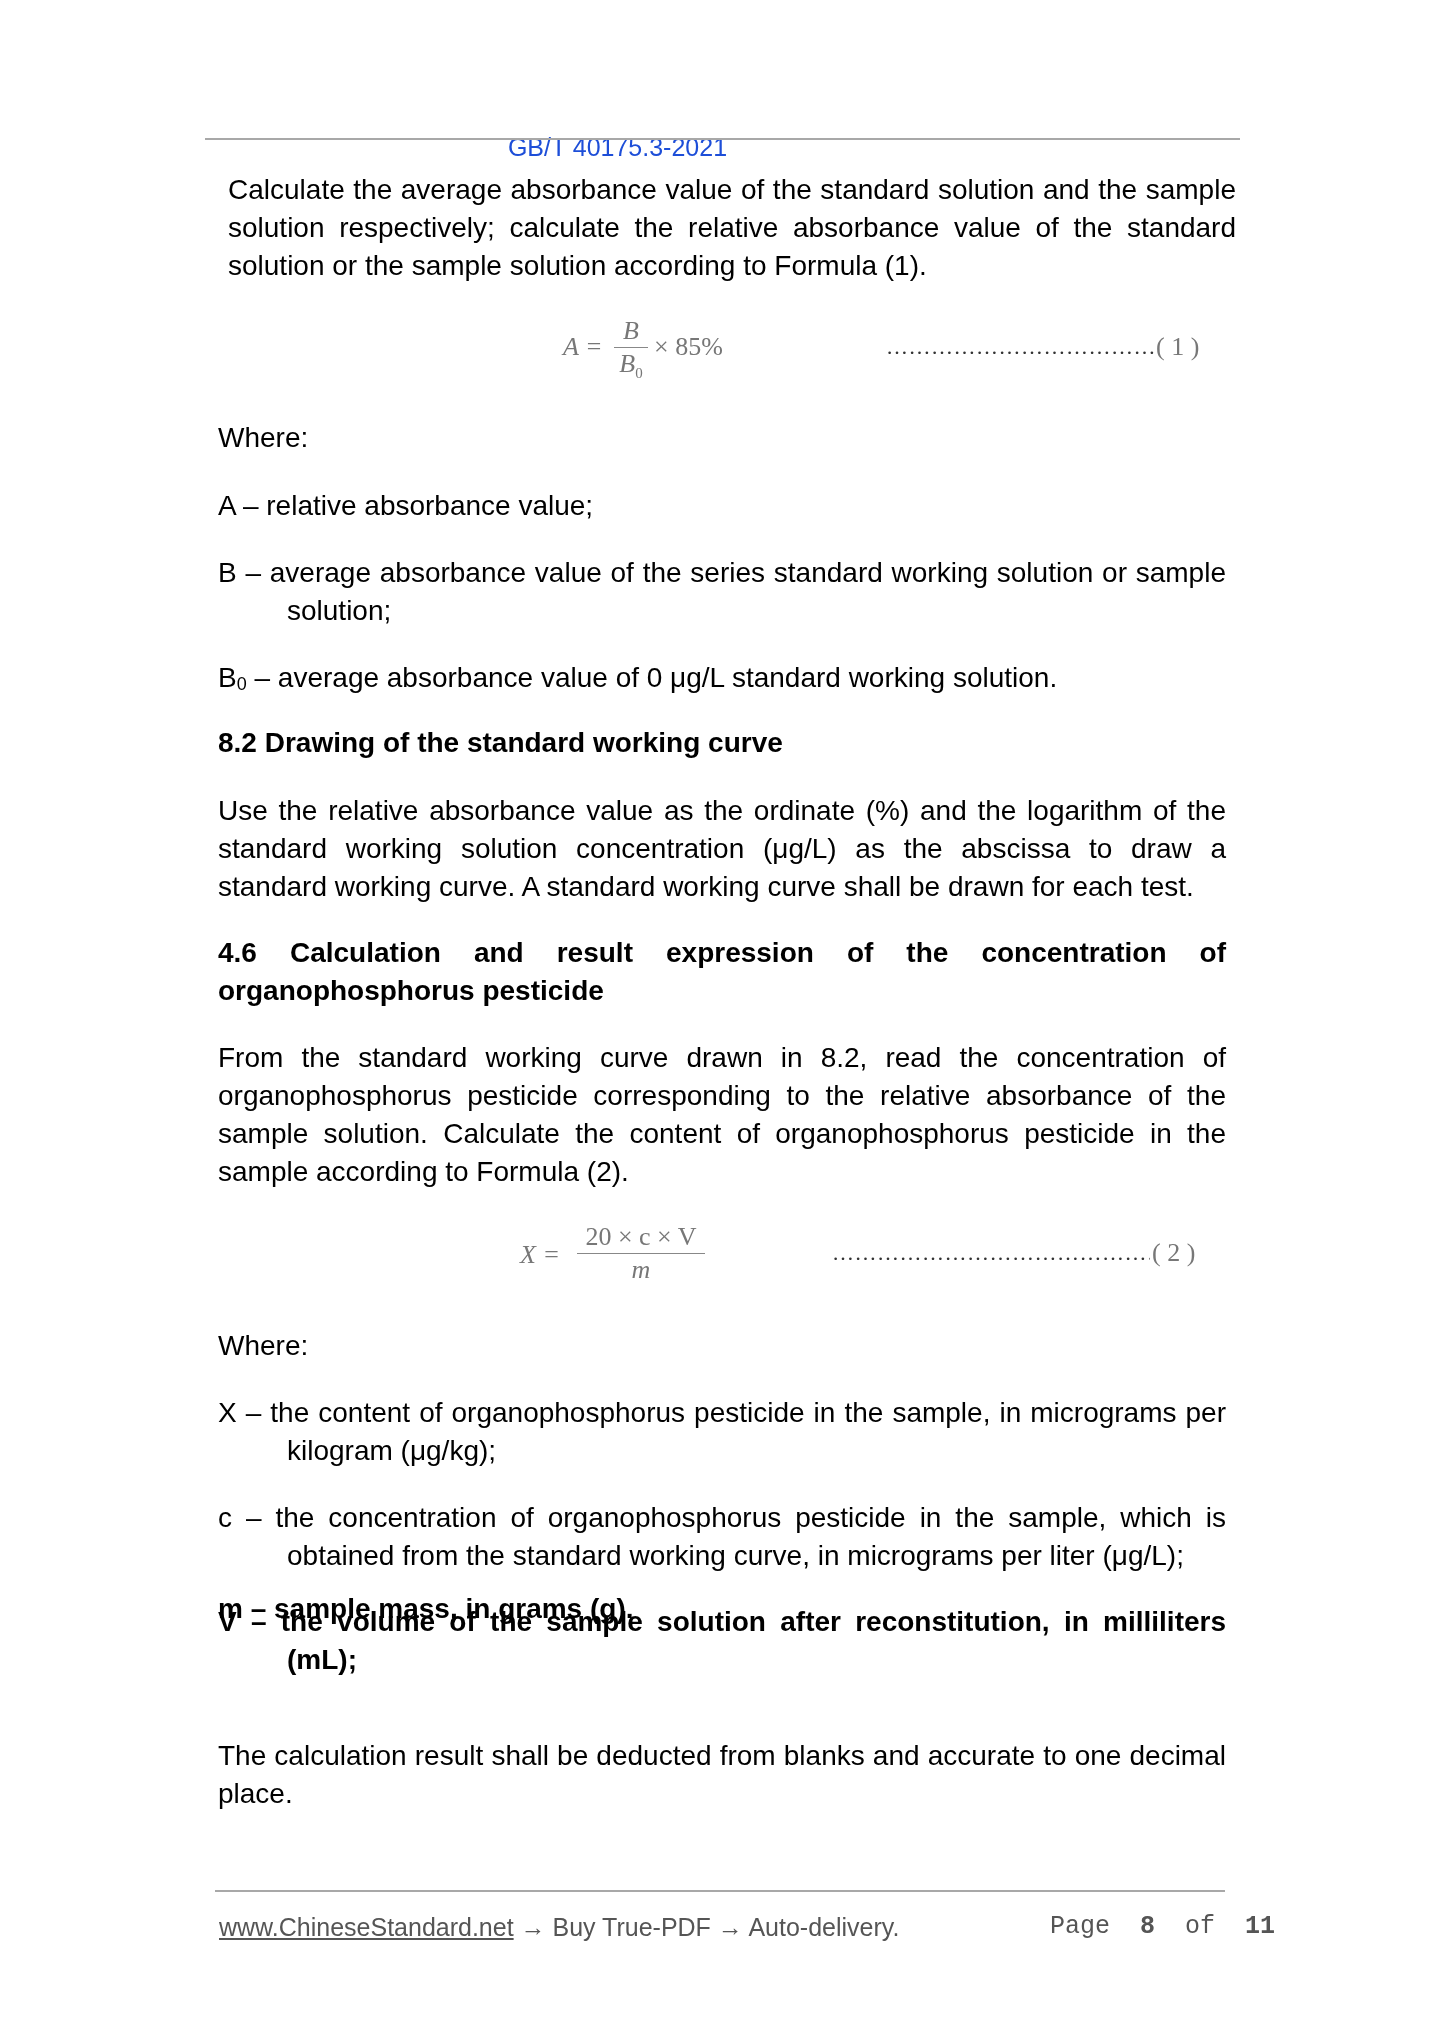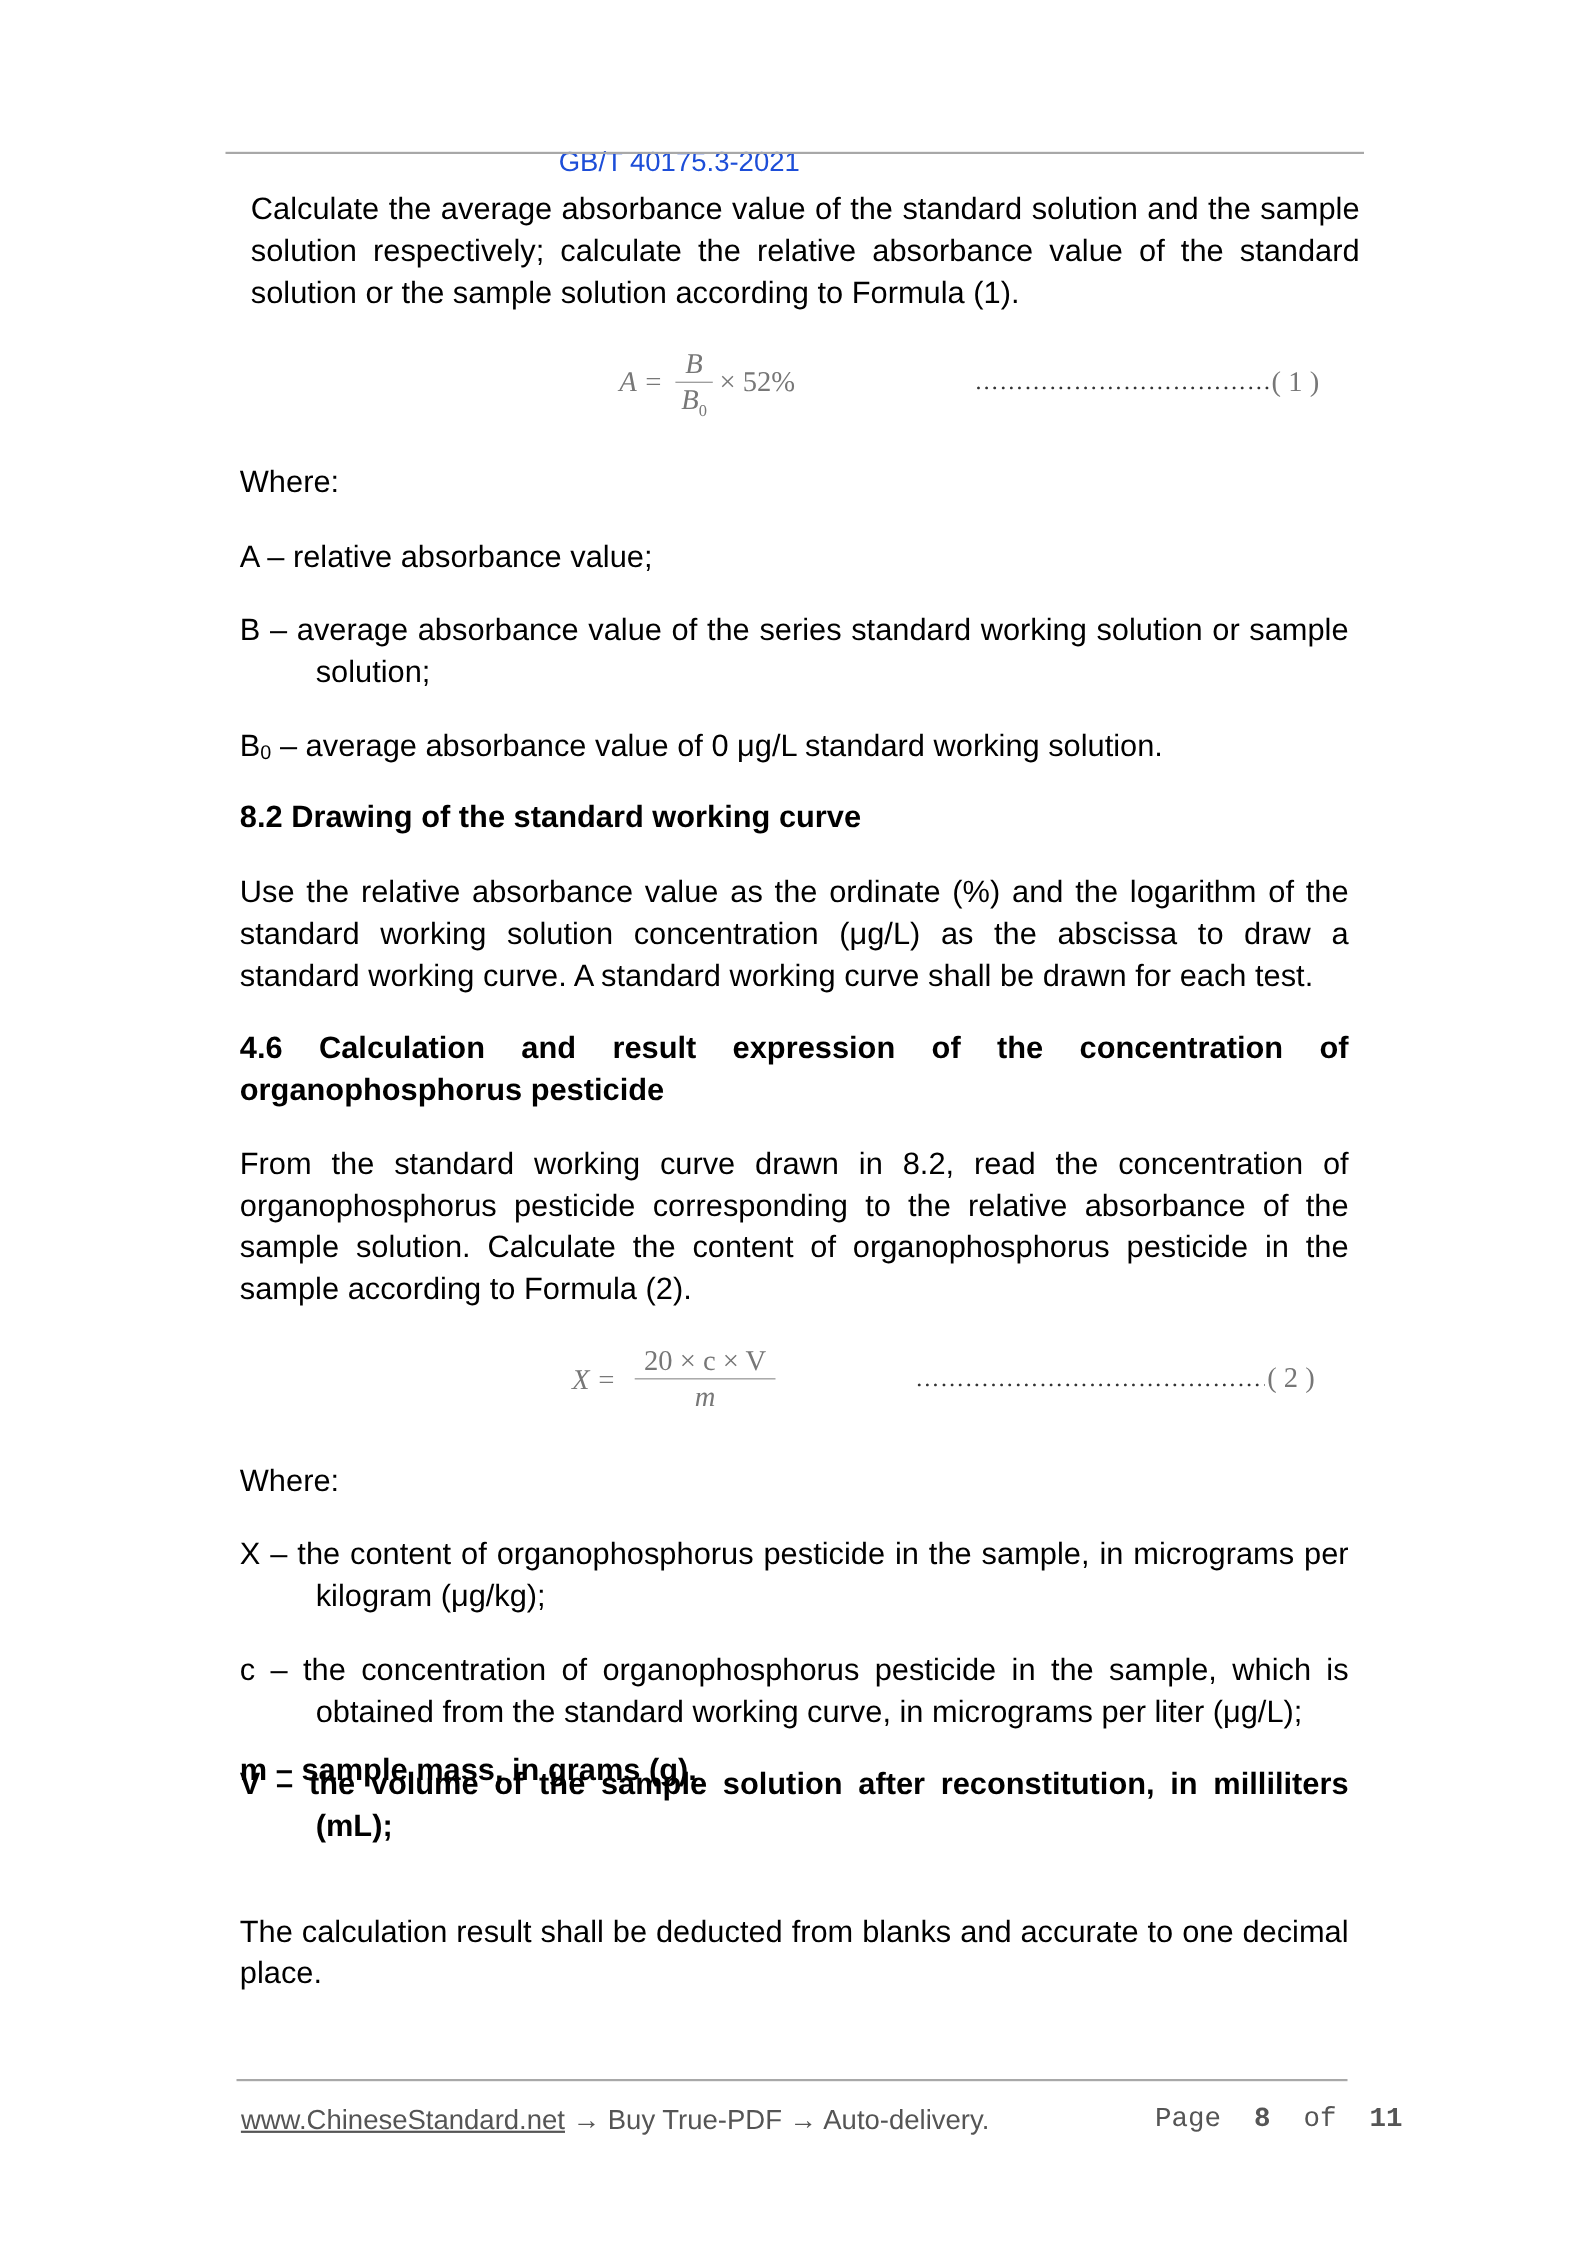--- a/index.html
+++ b/index.html
@@ -31,21 +31,21 @@
 
 <div class="abs para" style="top:171px;margin-left:10px;">Calculate the average absorbance value of the standard solution and the sample solution respectively; calculate the relative absorbance value of the standard solution or the sample solution according to Formula (1).</div>
 
 <div class="abs formula" style="left:0; top:0;">
   <span class="abs" style="left:563px; top:332px; font-style:italic; white-space:nowrap;">A =</span>
   <div class="frac" style="left:614px; top:318px; width:34px;">
     <span class="num">B</span>
     <span class="bar"></span>
     <span class="den"><span>B</span><sub style="font-size:15px; font-style:normal;">0</sub></span>
   </div>
-  <span class="abs" style="left:654px; top:332px; white-space:nowrap;">× 52%</span>
+  <span class="abs" style="left:654px; top:332px; white-space:nowrap;">× 85%</span>
 </div>
 <div class="abs dots" style="left:886px; top:334px; width:268px;">……………………………………</div>
 <div class="abs eqno" style="left:1156px; top:332px;">( 1 )</div>
 
 <div class="abs para" style="top:419px;">Where:</div>
 
 <div class="abs def" style="top:487px;">
   <span>A</span><span> – relative absorbance value;</span>
 </div>
 <div class="abs def" style="top:554px; text-align:justify;">

